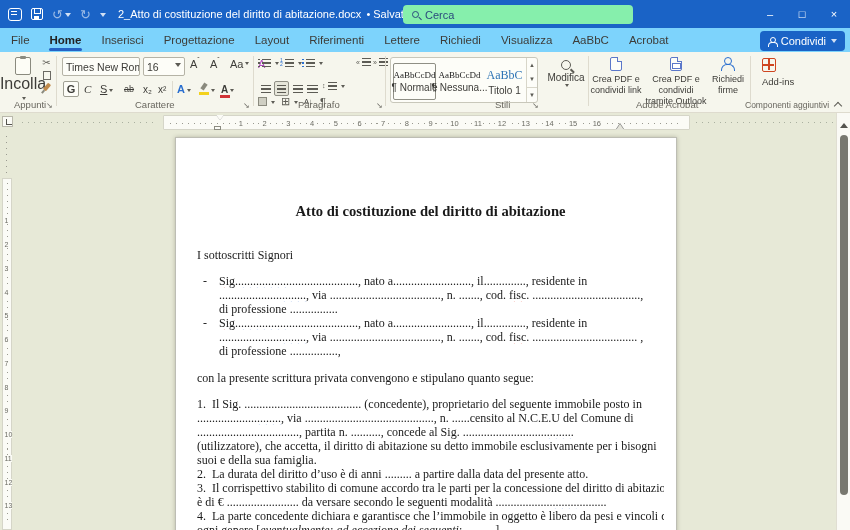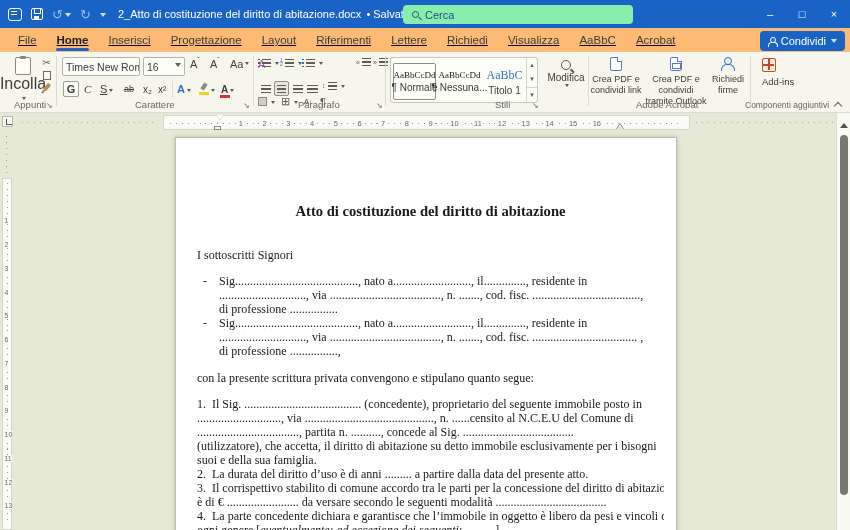--- a/index.html
+++ b/index.html
@@ -21,21 +21,21 @@
   .tb-title .sub { margin-left:5px; }
   .tb-title .ddw { opacity:1; margin-left:5px; }
   .searchbox { position:absolute; left:403px; top:5px; width:230px; height:19px; background:#86efac; border-radius:4px; display:flex; align-items:center; padding-left:9px; gap:6px; }
   .mag { width:7px; height:7px; border:1.4px solid #2b4a7d; border-radius:50%; position:relative; flex:0 0 auto; }
   .mag::after { content:""; position:absolute; left:5px; top:6px; width:4px; height:1.4px; background:#2b4a7d; transform:rotate(45deg); }
   .searchtxt { font-size:11px; color:#2b4a7d; }
   .wincontrols { position:absolute; right:0; top:0; height:28px; display:flex; }
   .wbtn { width:32px; height:28px; display:flex; align-items:center; justify-content:center; font-size:11px; color:#fff; }
 
   
-  .tabrow { position:absolute; left:0; top:28px; width:850px; height:24px; background:#fdba74; display:flex; align-items:center; padding-left:8px;text-decoration:underline; }
+  .tabrow { position:absolute; left:0; top:28px; width:850px; height:24px; background:#7dd3fc; display:flex; align-items:center; padding-left:1px; }
   .tab { font-size:11.5px; color:#3d3c38; padding:0 10px; height:24px; line-height:24px; position:relative; white-space:nowrap; }
   .tab.active { font-weight:bold; color:#222; }
   .tab.active::after { content:""; position:absolute; left:9px; right:9px; bottom:1px; height:3px; border-radius:2px; background:#2563c4; }
   .sharebtn { position:absolute; right:5px; top:3px; height:20px; background:#1a63c6; border-radius:4px; color:#fff; font-size:11px; display:flex; align-items:center; padding:0 8px; gap:5px; }
   .shr { width:8px; height:8px; position:relative; }
   .shr::before { content:""; position:absolute; left:2px; top:0; width:4px; height:4px; border:1px solid #fff; border-radius:50%; }
   .shr::after { content:""; position:absolute; left:0; top:5px; width:8px; height:4px; border:1px solid #fff; border-bottom:none; border-radius:4px 4px 0 0; }
   .sharebtn .ddw { border-top-color:#fff; margin-top:3px; }
 
   

